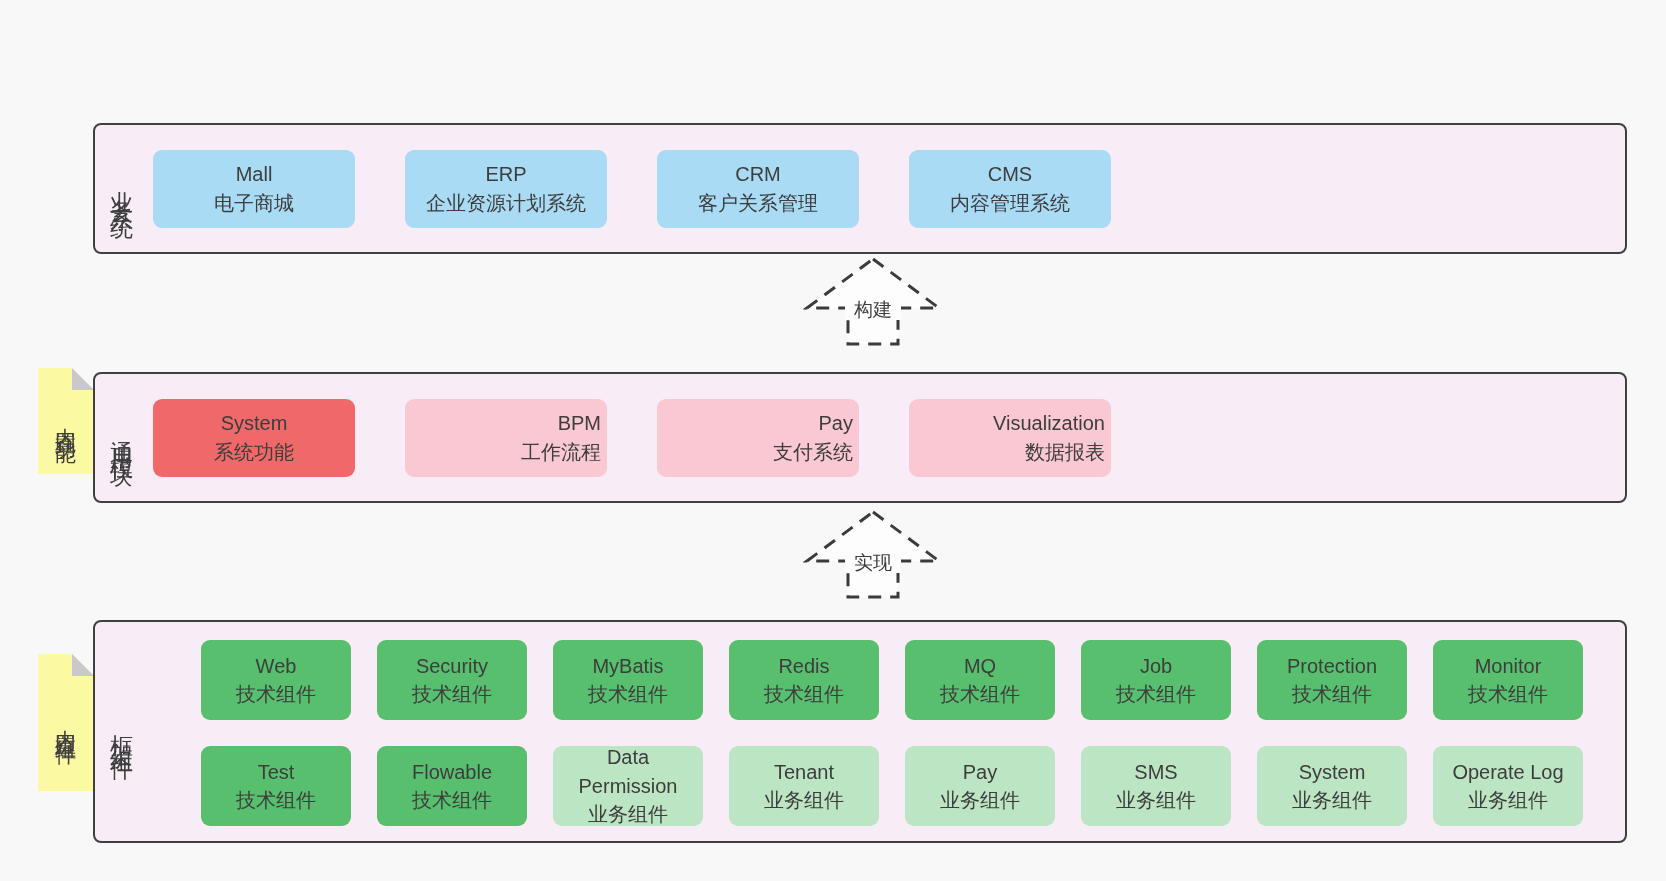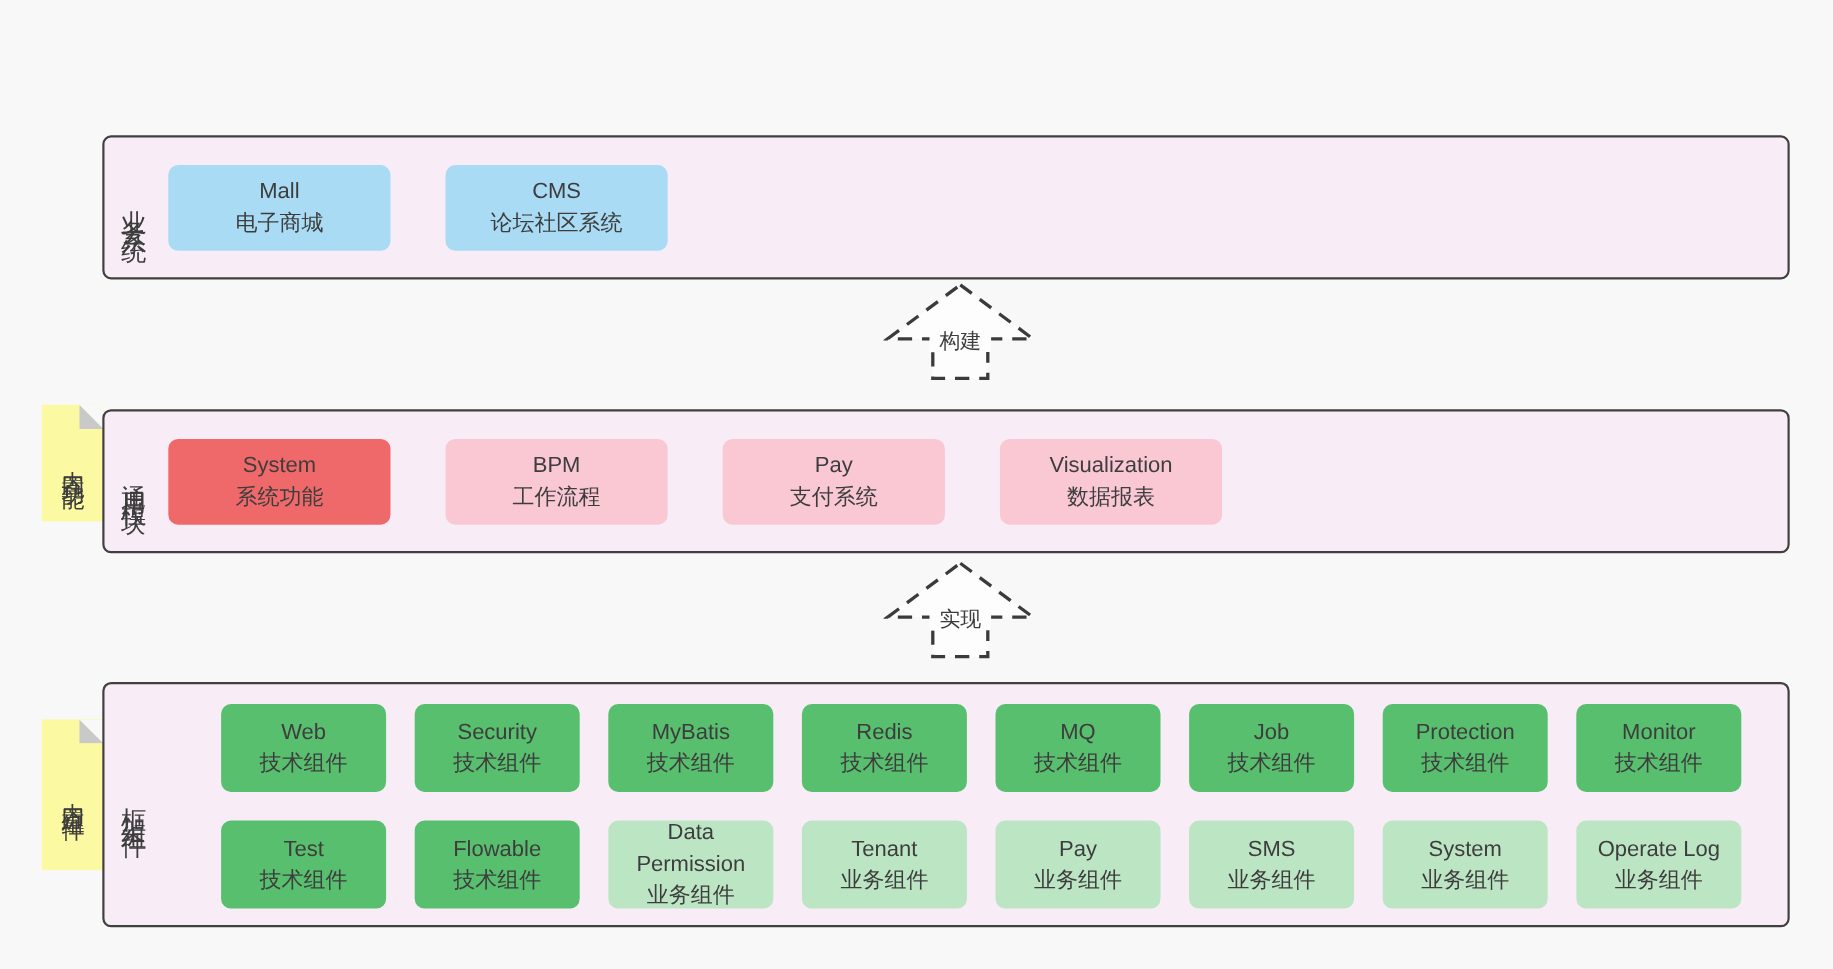--- a/index.html
+++ b/index.html
@@ -63,21 +63,21 @@
     justify-content: center;
     text-align: center;
     font-size: 20px;
     line-height: 1.42;
     box-sizing: border-box;
     padding: 0 6px;
     color: var(--text, #3d3d3d);
   }
   .box.blue       { background: var(--blue, #a9dbf5); }
   .box.red        { background: var(--red, #f0696a); justify-content: center; }
-  .box.pink       { background: var(--pink, #f9c8d3); }
+  .box.pink       { background: var(--pink, #f9c8d3); align-items: flex-end; }
   .box.green      { background: var(--green, #58bf6e); }
   .box.lightgreen { background: var(--light-green, #bce5c4); }
 
   
   .sticky {
     position: absolute;
     left: 38px;
     width: 56px;
     background: var(--sticky, #fbf9a1);
     z-index: 0;
@@ -132,22 +132,30 @@
   </div>
 
   <div class="band" id="band-business">
     <div class="band-label">业务系统</div>
     <div class="row6">
       <div class="box blue">
         <div>Mall</div>
         <div>电子商城</div>
       </div>
       <div class="box blue">
+        <div>ERP</div>
+        <div>企业资源计划系统</div>
+      </div>
+      <div class="box blue">
+        <div>CRM</div>
+        <div>客户关系管理</div>
+      </div>
+      <div class="box blue">
         <div>CMS</div>
-        <div>论坛社区系统</div>
+        <div>内容管理系统</div>
       </div>
     </div>
   </div>
 
   <svg class="up-arrow" id="arrow-build" viewBox="0 0 140 92">
     <polygon points="70,3 136,52 95,52 95,88 45,88 45,52 4,52" fill="#fdfdfd" stroke="#3b3b3b" stroke-width="3" stroke-dasharray="13 9"></polygon>
     <rect x="42" y="41" width="56" height="23" fill="#fdfdfd"></rect>
     <text x="70" y="60" text-anchor="middle" font-size="19" fill="#3d3d3d">构建</text>
   </svg>
 

